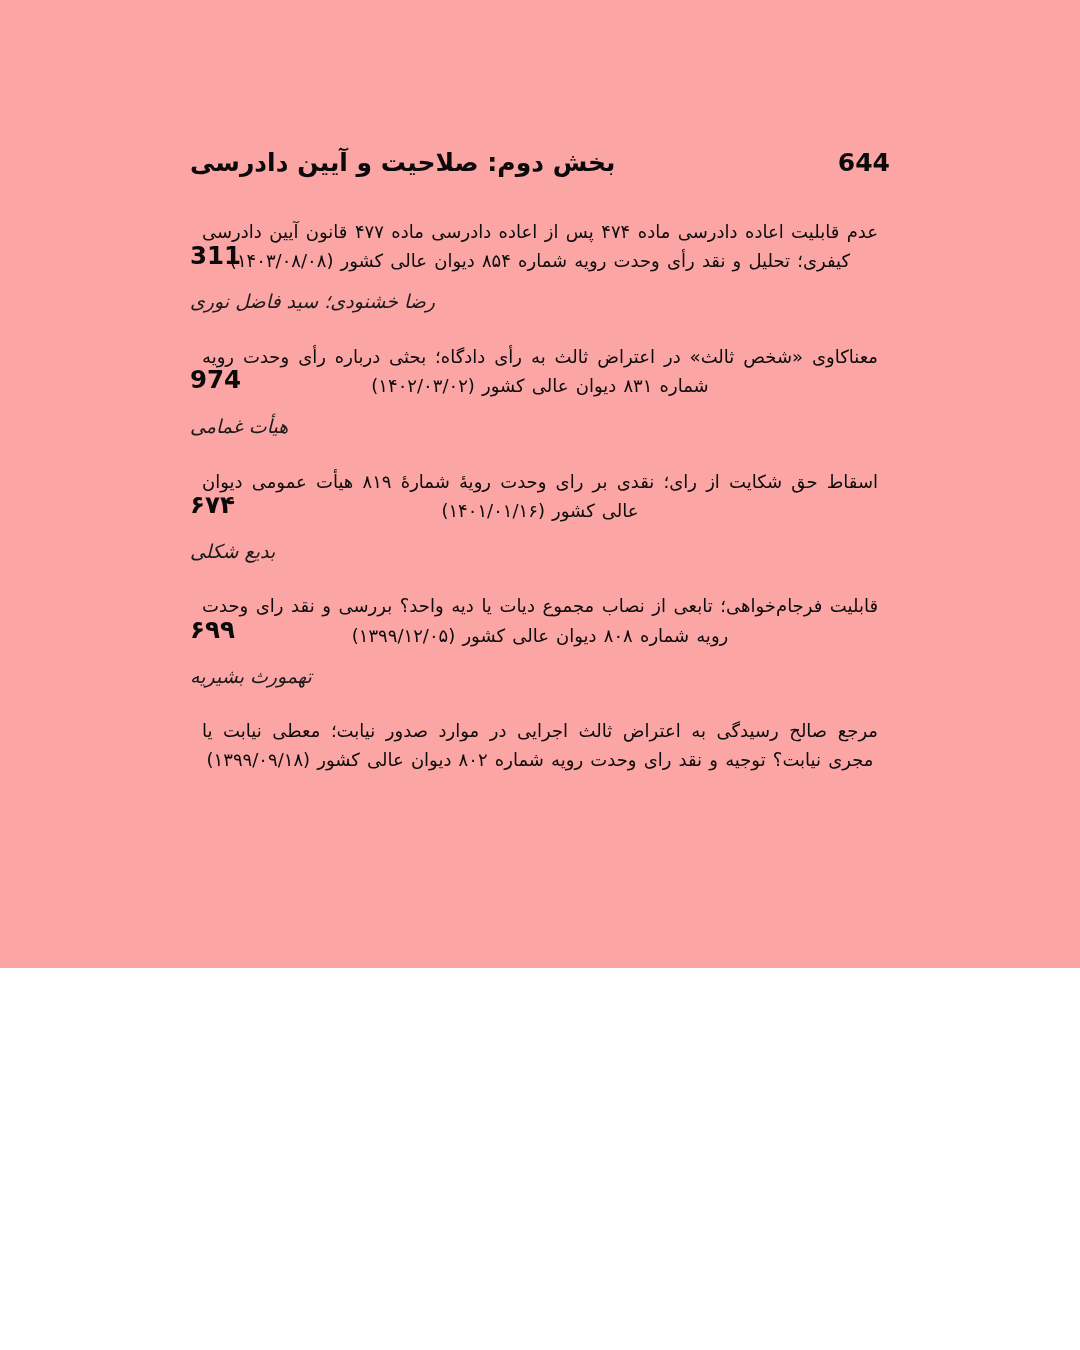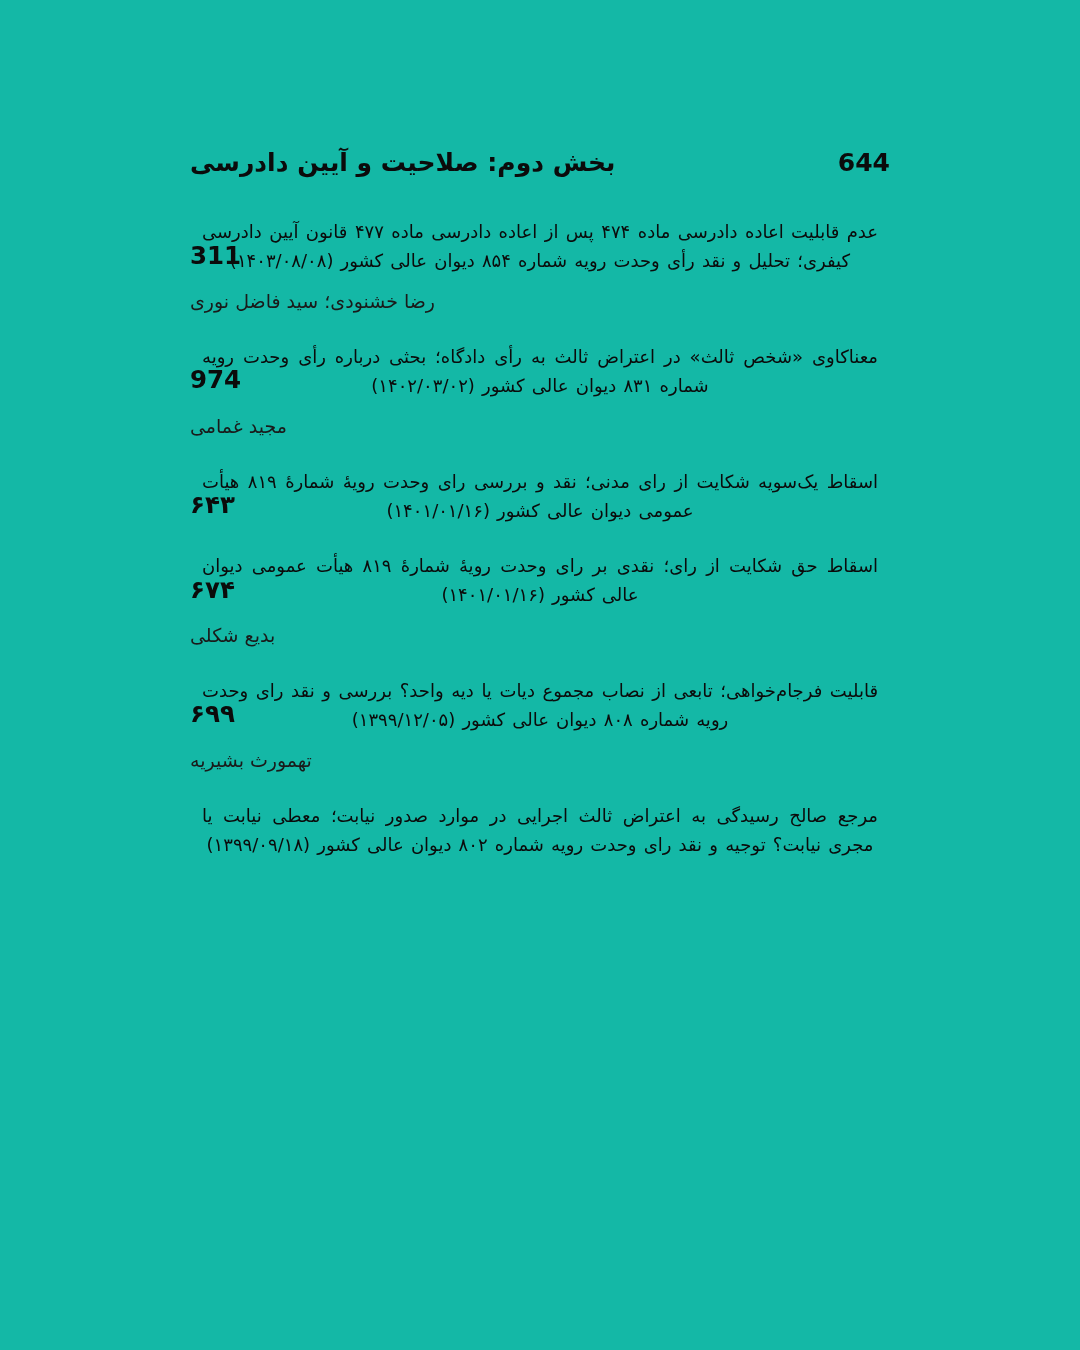--- a/index.html
+++ b/index.html
@@ -5,22 +5,22 @@
 <style>
   html, body {
     margin: 0;
     padding: 0;
     background: #ffffff;
   }
 
   .page {
     position: relative;
     width: 1080px;
-    height: 1350px;
-    background: #14b8a6;
+    height: 968px;
+    background: #fca5a5;
     margin: 0 auto;
     overflow: hidden;
     font-family: "DejaVu Sans", "Liberation Sans", sans-serif;
     color: #0b0b0b;
     direction: rtl;
   }
 
   .content-area {
     position: absolute;
     right: 190px;
@@ -82,20 +82,21 @@
   }
 
   .entry-authors {
     margin: 9px 0 0 0;
     font-size: 19px;
     font-weight: normal;
     color: #1a1a1a;
     text-align: left;
     direction: rtl;
     line-height: 1.5;
+    font-style: italic;
   }
 
   
   .wide-spacing {
     word-spacing: 0.08em;
   }
 </style>
 </head>
 <body>
 
@@ -114,27 +115,23 @@
             <p class="entry-title wide-spacing">عدم قابلیت اعاده دادرسی ماده ۴۷۴ پس از اعاده دادرسی ماده ۴۷۷ قانون آیین دادرسی کیفری؛ تحلیل و نقد رأی وحدت رویه شماره ۸۵۴ دیوان عالی کشور (۱۴۰۳/۰۸/۰۸)</p>
             <span class="entry-folio">311</span>
           </div>
           <p class="entry-authors">رضا خشنودی؛ سید فاضل نوری</p>
         </div>
         <div class="toc-entry">
           <div class="entry-body">
             <p class="entry-title wide-spacing">معناکاوی «شخص ثالث» در اعتراض ثالث به رأی دادگاه؛ بحثی درباره رأی وحدت رویه شماره ۸۳۱ دیوان عالی کشور (۱۴۰۲/۰۳/۰۲)</p>
             <span class="entry-folio">974</span>
           </div>
-          <p class="entry-authors">مجید غمامی</p>
+          <p class="entry-authors">هیأت غمامی</p>
         </div>
         <div class="toc-entry">
-          <div class="entry-body">
-            <p class="entry-title wide-spacing">اسقاط یک‌سویه شکایت از رای مدنی؛ نقد و بررسی رای وحدت رویۀ شمارۀ ۸۱۹ هیأت عمومی دیوان عالی کشور (۱۴۰۱/۰۱/۱۶)</p>
-            <span class="entry-folio">۶۴۳</span>
-          </div>
         </div>
         <div class="toc-entry">
           <div class="entry-body">
             <p class="entry-title wide-spacing">اسقاط حق شکایت از رای؛ نقدی بر رای وحدت رویۀ شمارۀ ۸۱۹ هیأت عمومی دیوان عالی کشور (۱۴۰۱/۰۱/۱۶)</p>
             <span class="entry-folio">۶۷۴</span>
           </div>
           <p class="entry-authors">بدیع شکلی</p>
         </div>
         <div class="toc-entry">
           <div class="entry-body">

